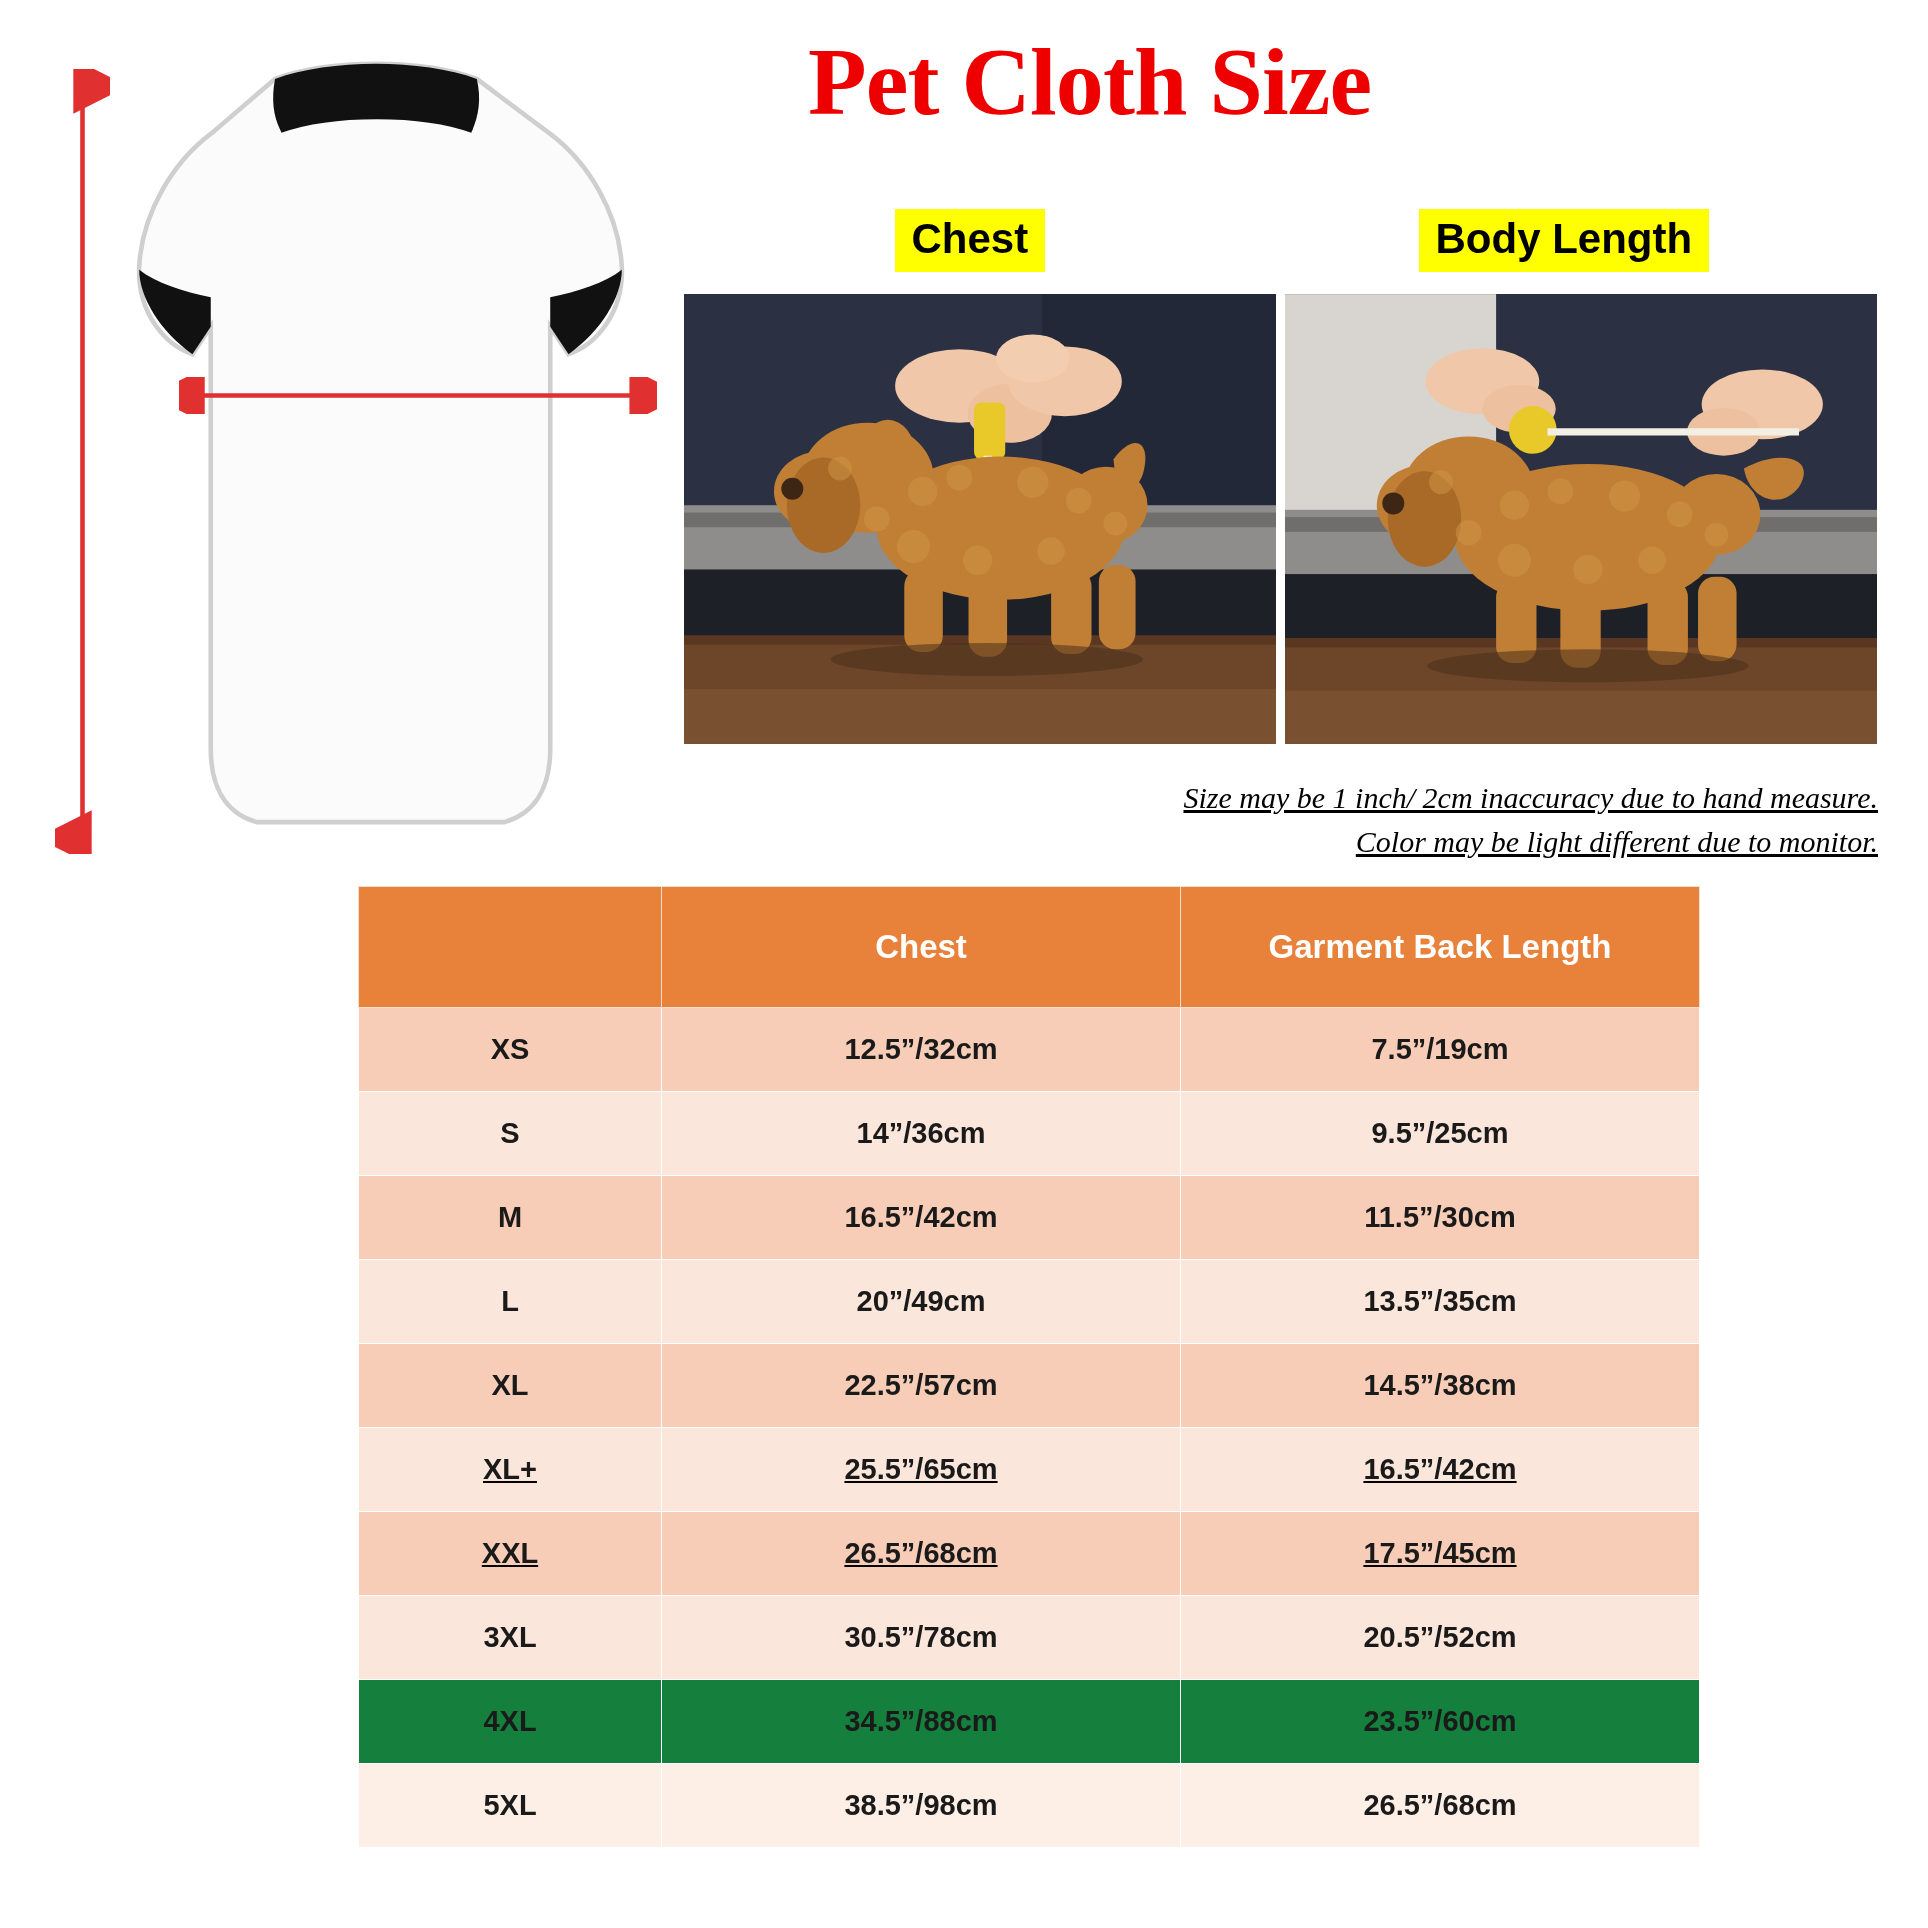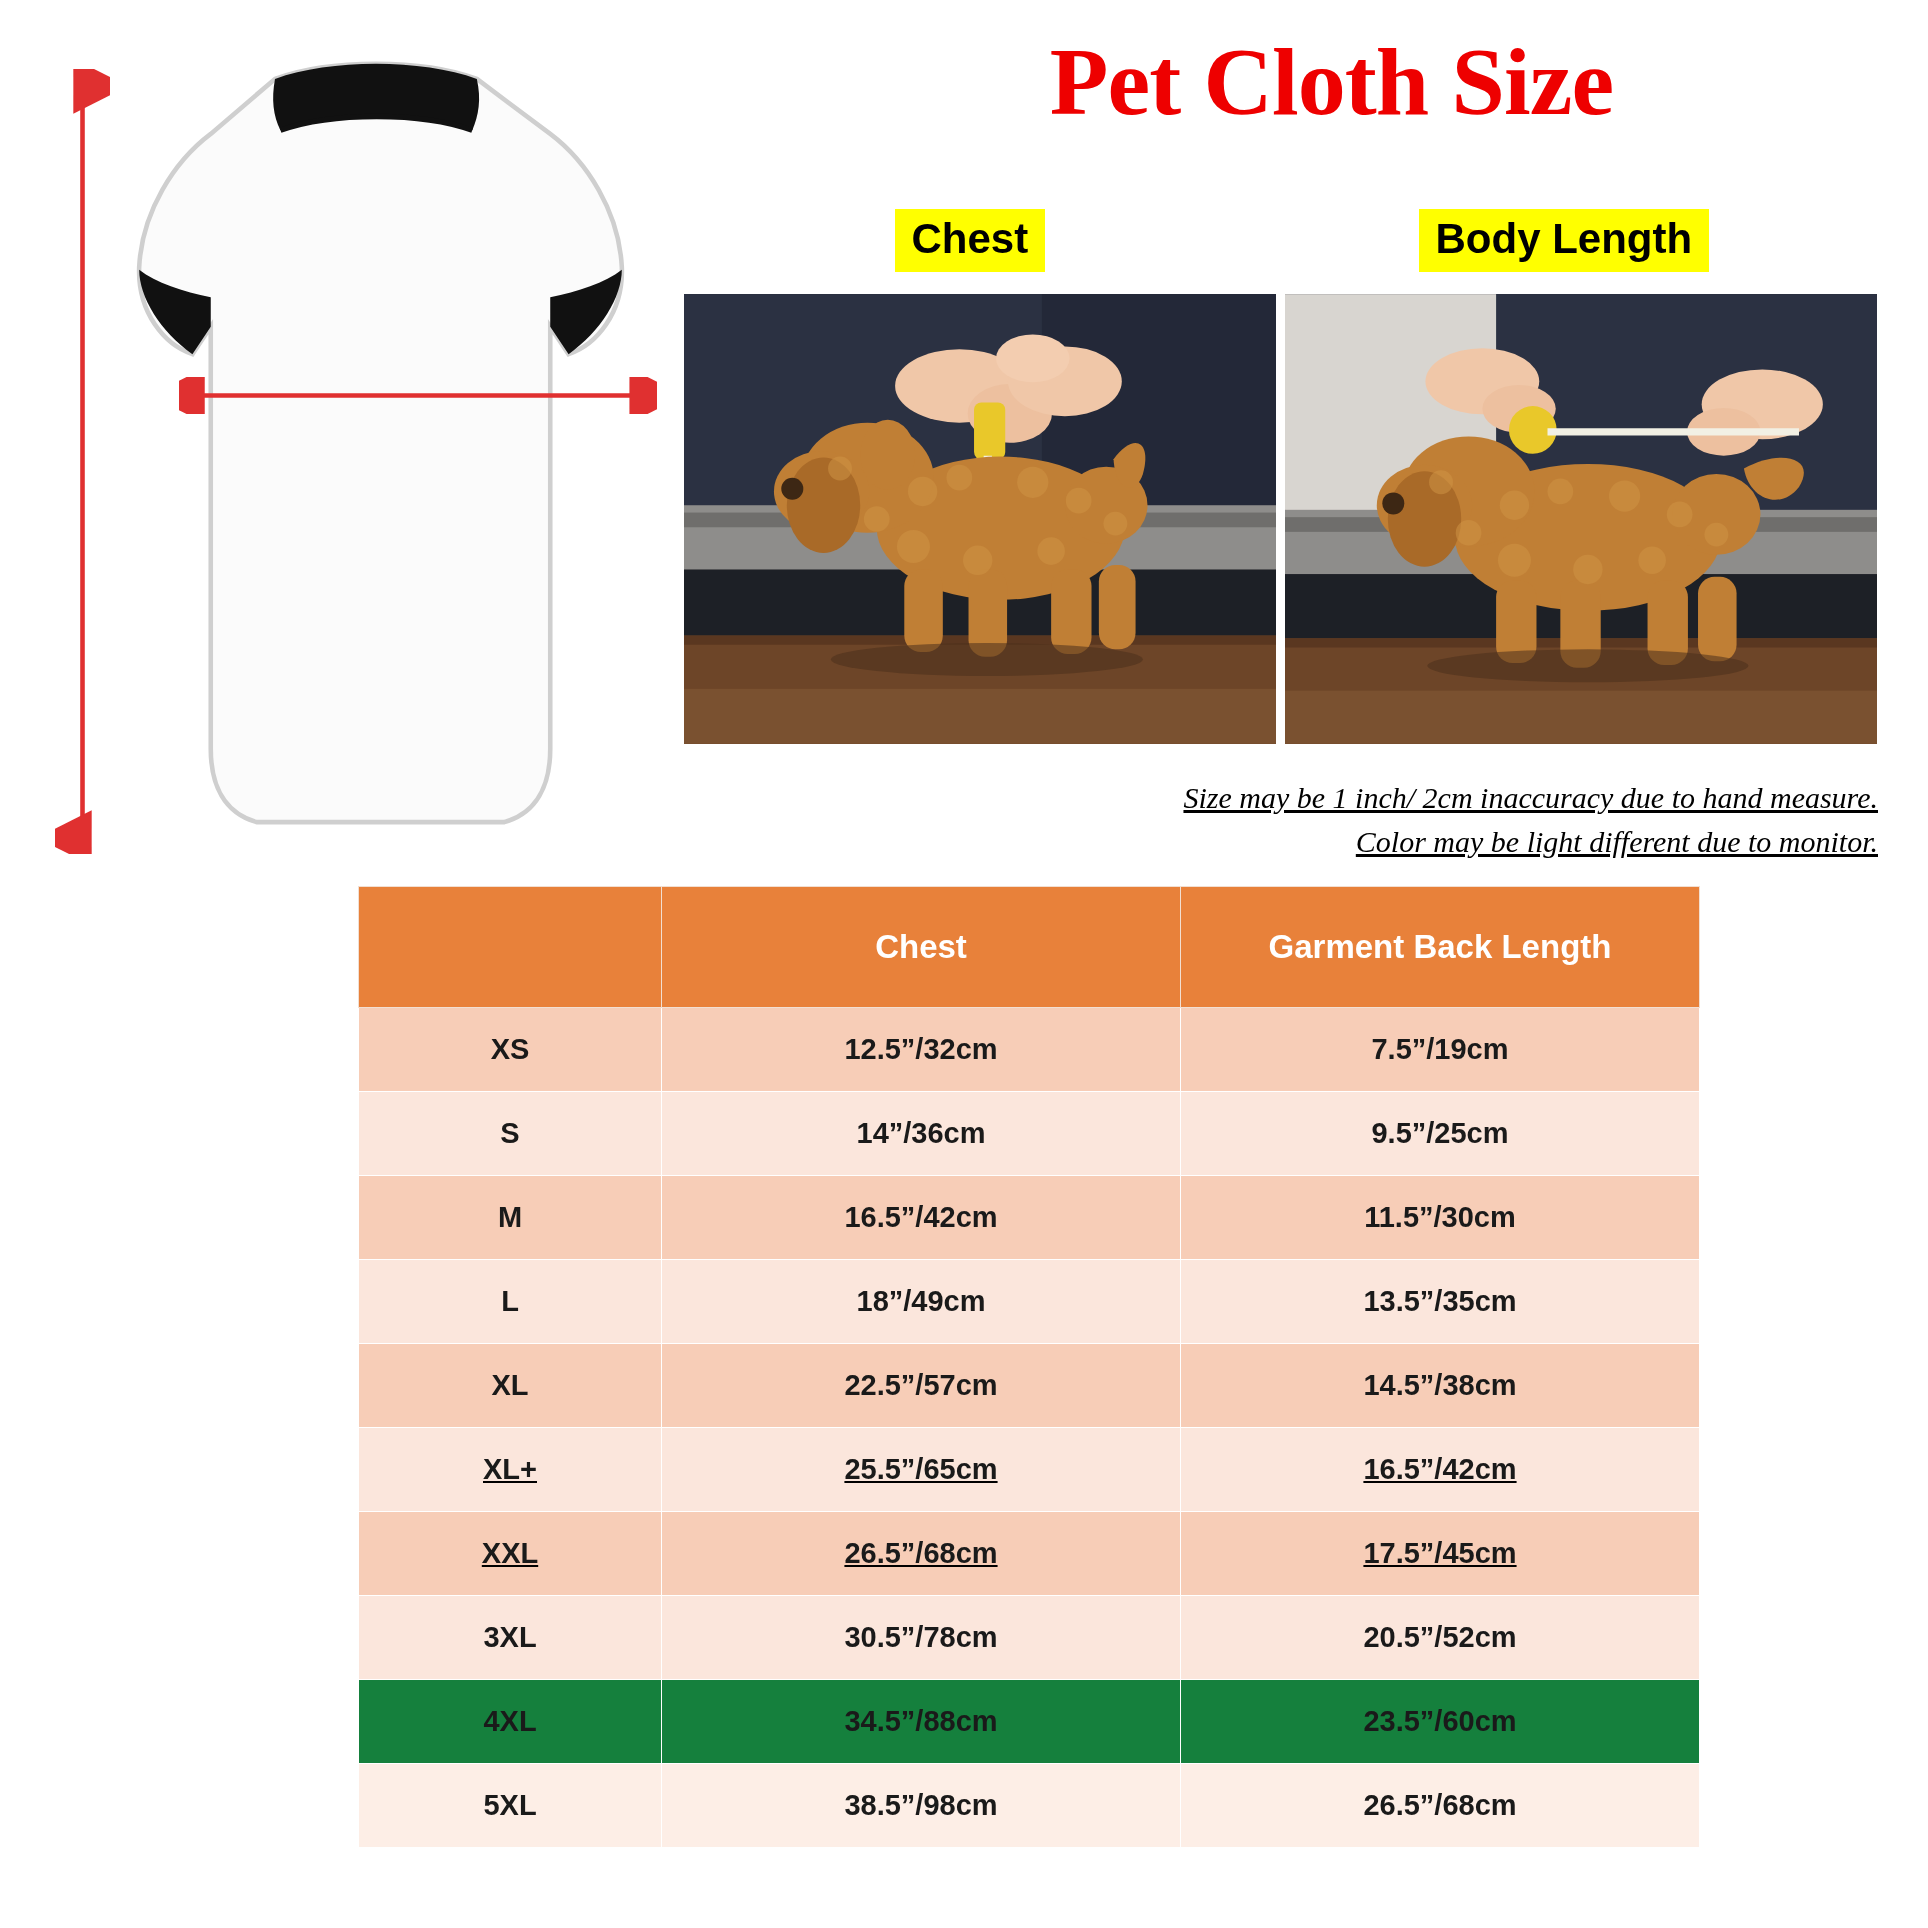--- a/index.html
+++ b/index.html
@@ -14,21 +14,21 @@
     position: relative;
     overflow: hidden;
   }
 
   
   .title {
     position: absolute;
     left: 808px;
     top: 26px;
     width: 1047px;
-    text-align: center;
+    text-align: left;
     color: #ee0000;
     font-size: 96px;
     font-weight: bold;
     letter-spacing: -0.9px;
     font-family: "Liberation Serif", serif;
   }
 
   
   .garment-panel {
     position: absolute;
@@ -333,21 +333,21 @@
           <td>14”/36cm</td>
           <td>9.5”/25cm</td>
         </tr>
         <tr style="background: rgb(247, 205, 183);">
           <td>M</td>
           <td>16.5”/42cm</td>
           <td>11.5”/30cm</td>
         </tr>
         <tr style="background: rgb(251, 230, 220);">
           <td>L</td>
-          <td>18”/49cm</td>
+          <td>20”/49cm</td>
           <td>13.5”/35cm</td>
         </tr>
         <tr style="background: rgb(247, 205, 183);">
           <td>XL</td>
           <td>22.5”/57cm</td>
           <td>14.5”/38cm</td>
         </tr>
         <tr style="background: rgb(251, 230, 220); text-decoration: underline;">
           <td>XL+</td>
           <td>25.5”/65cm</td>

